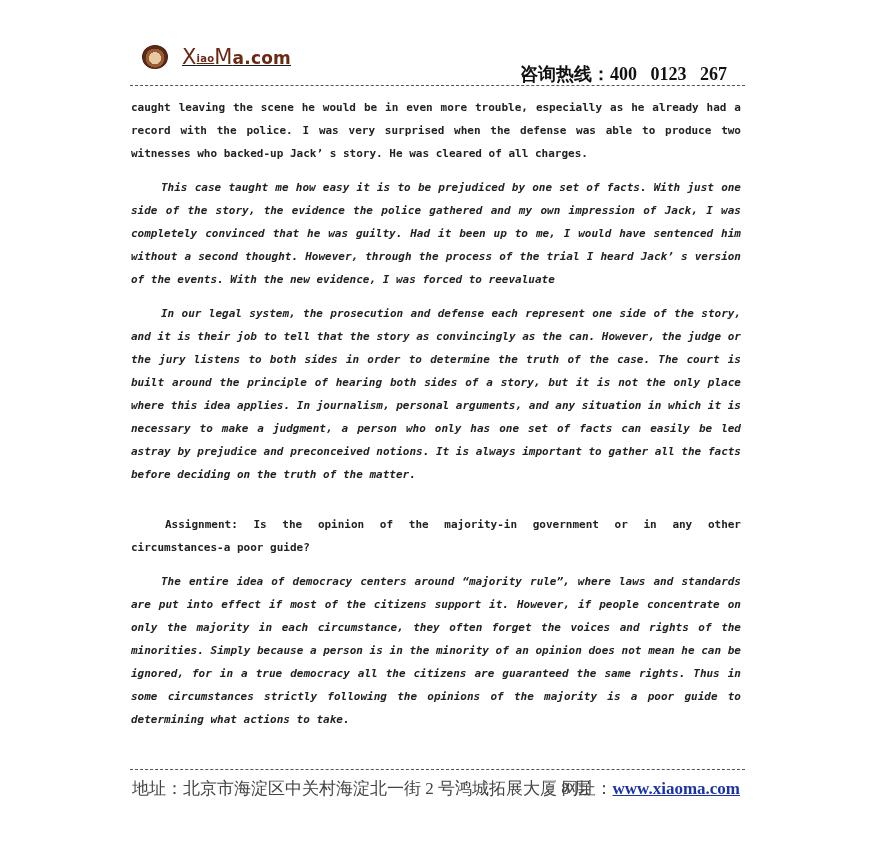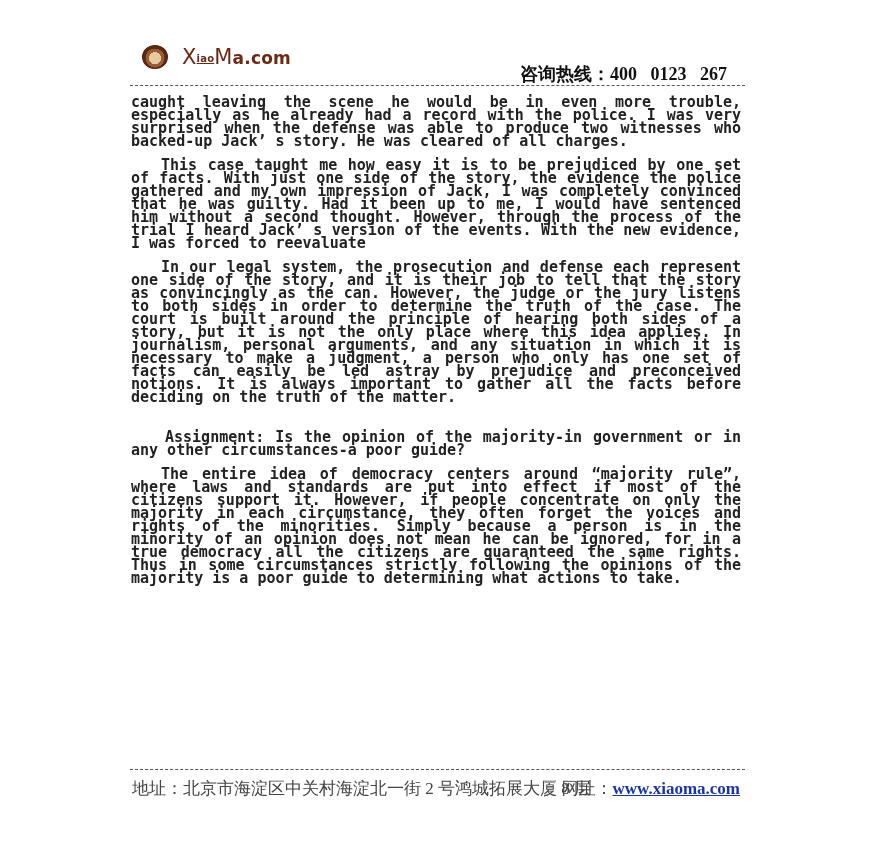--- a/index.html
+++ b/index.html
@@ -21,20 +21,21 @@
       top: 40px;
       width: 615px;
       height: 50px;
     }
     .logo {
       position: absolute;
       left: 12px;
       top: 5px;
       display: flex;
       align-items: flex-start;
+      text-decoration: underline;
     }
     .logo-badge {
       width: 24px;
       height: 22px;
       border-radius: 50%;
       background: radial-gradient(circle at 50% 55%, #e7c9a2 0 35%, #9a5b33 36% 55%, #5a2a16 56% 100%);
       border: 1px solid #4a1e0e;
       margin-right: 14px;
     }
     .logo-text {
@@ -73,30 +74,31 @@
     .rule.top { top: 85px; }
     .rule.bottom { top: 769px; }
 
     .content {
       position: absolute;
       left: 131px;
       top: 96px;
       width: 610px;
       font-family: "DejaVu Sans Mono", "Liberation Mono", monospace;
       font-weight: bold;
-      font-size: 15px;
-      line-height: 13px;
+      font-size: 11px;
+      line-height: 23px;
       color: #222;
       text-align: justify;
     }
     .content p {
       margin: 0 0 11px 0;
     }
     .content p.indent {
       text-indent: 30px;
+      font-style: italic;
     }
     .content p.indent-more {
       text-indent: 34px;
       margin-top: 27px;
     }
 
     .footer {
       position: absolute;
       left: 132px;
       top: 777px;

